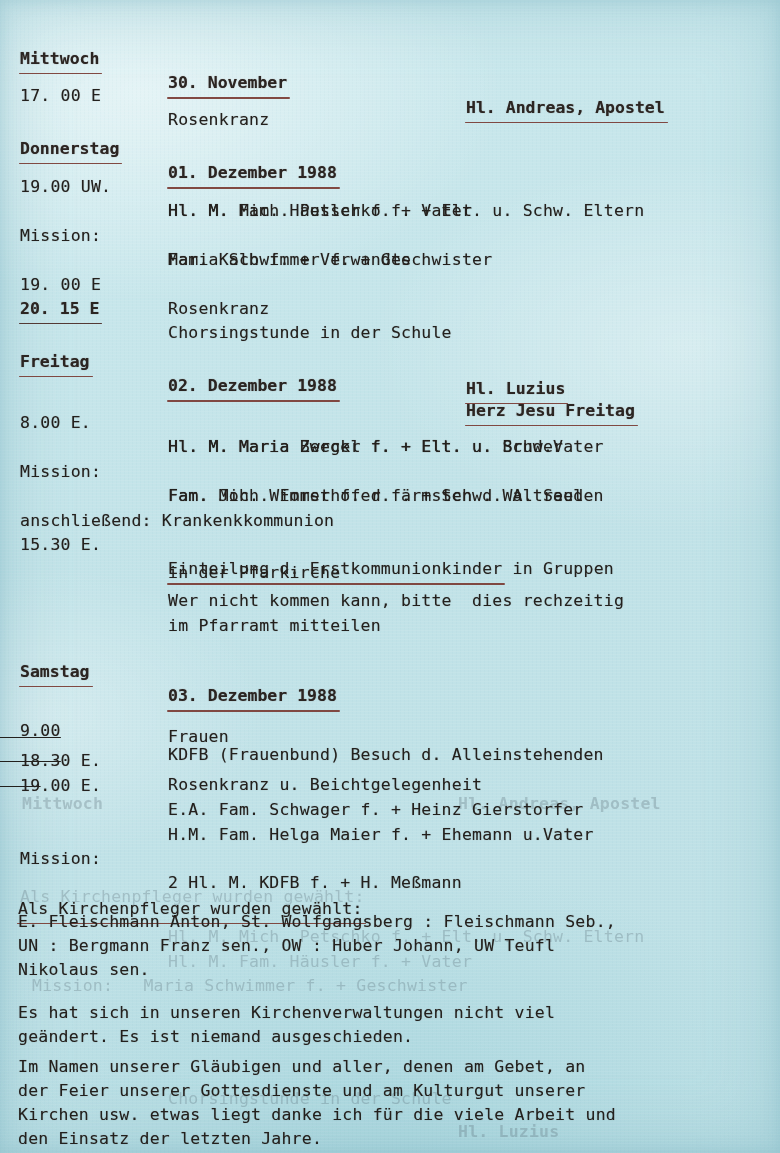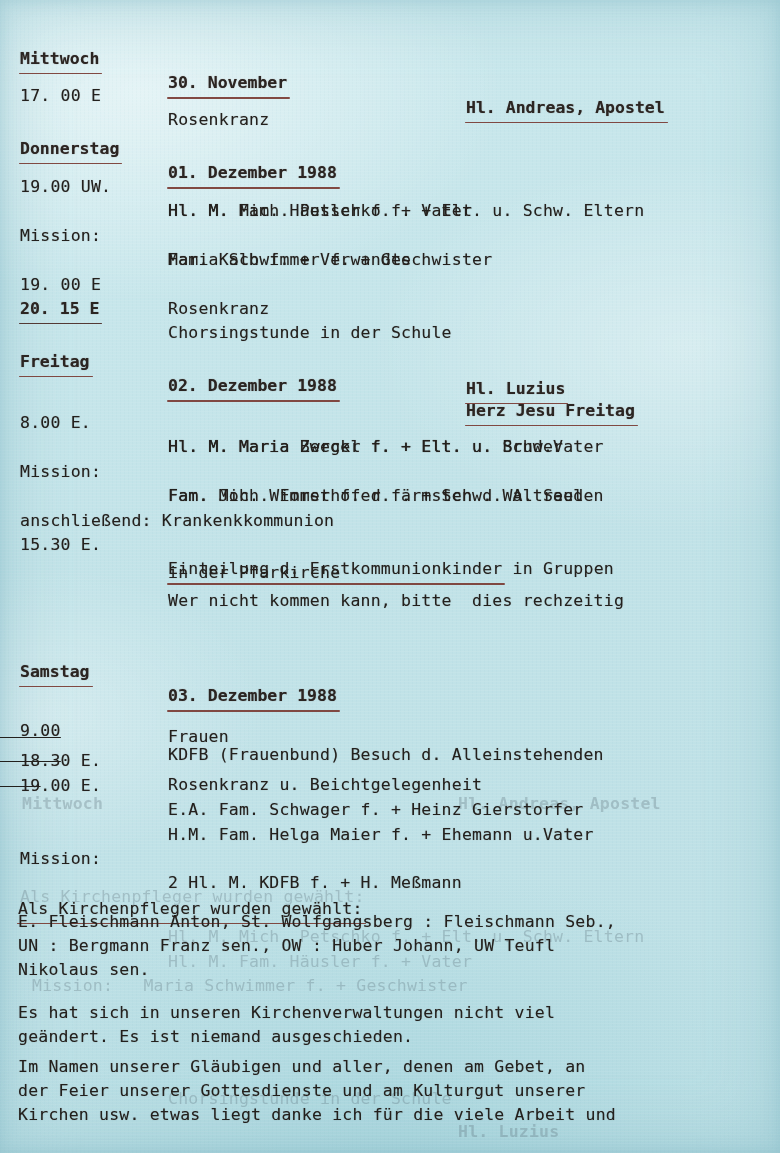--- a/index.html
+++ b/index.html
@@ -229,20 +229,23 @@
     <div class="row" style="top:508px; left:0; width:780px;">
       <span class="time">15.30 E.</span>
       <span class="body-col"><span class="ul">Einteilung d. Erstkommunionkinder</span><span> in Gruppen</span></span>
     </div>
     <div class="row" style="top:536px; left:0; width:780px;">
       <span class="body-col">in der Pfarkirche</span>
     </div>
     <div class="row" style="top:564px; left:0; width:780px;">
       <span class="body-col">Wer nicht kommen kann, bitte  dies rechzeitig</span>
     </div>
+    <div class="row" style="top:589px; left:0; width:780px;">
+      <span class="body-col">im Pfarramt mitteilen</span>
+    </div>
 
     
     <div class="row" style="top:635px; left:0; width:780px;">
       <span class="day hd"><span class="ul">Samstag</span></span>
       <span class="date hd"><span class="ul">03. Dezember 1988</span></span>
     </div>
 
     <div class="row" style="top:694px; left:0; width:780px;text-decoration:underline;">
       <span class="time">9.00</span>
       <span class="body-col">KDFB (Frauenbund) Besuch d. Alleinstehenden</span>
@@ -276,15 +279,16 @@
     <div class="para" style="top:910px;">E. Fleischmann Anton, St. Wolfgangsberg : Fleischmann Seb.,</div>
     <div class="para" style="top:934px;">UN : Bergmann Franz sen., OW : Huber Johann, UW Teufl</div>
     <div class="para" style="top:958px;">Nikolaus sen.</div>
 
     <div class="para" style="top:1001px;">Es hat sich in unseren Kirchenverwaltungen nicht viel</div>
     <div class="para" style="top:1025px;">geändert. Es ist niemand ausgeschieden.</div>
 
     <div class="para" style="top:1055px;">Im Namen unserer Gläubigen und aller, denen am Gebet, an</div>
     <div class="para" style="top:1079px;">der Feier unserer Gottesdienste und am Kulturgut unserer</div>
     <div class="para" style="top:1103px;">Kirchen usw. etwas liegt danke ich für die viele Arbeit und</div>
+    <div class="para" style="top:1127px;">den Einsatz der letzten Jahre.</div>
 
   </div>
 </div>
 
 </body></html>

